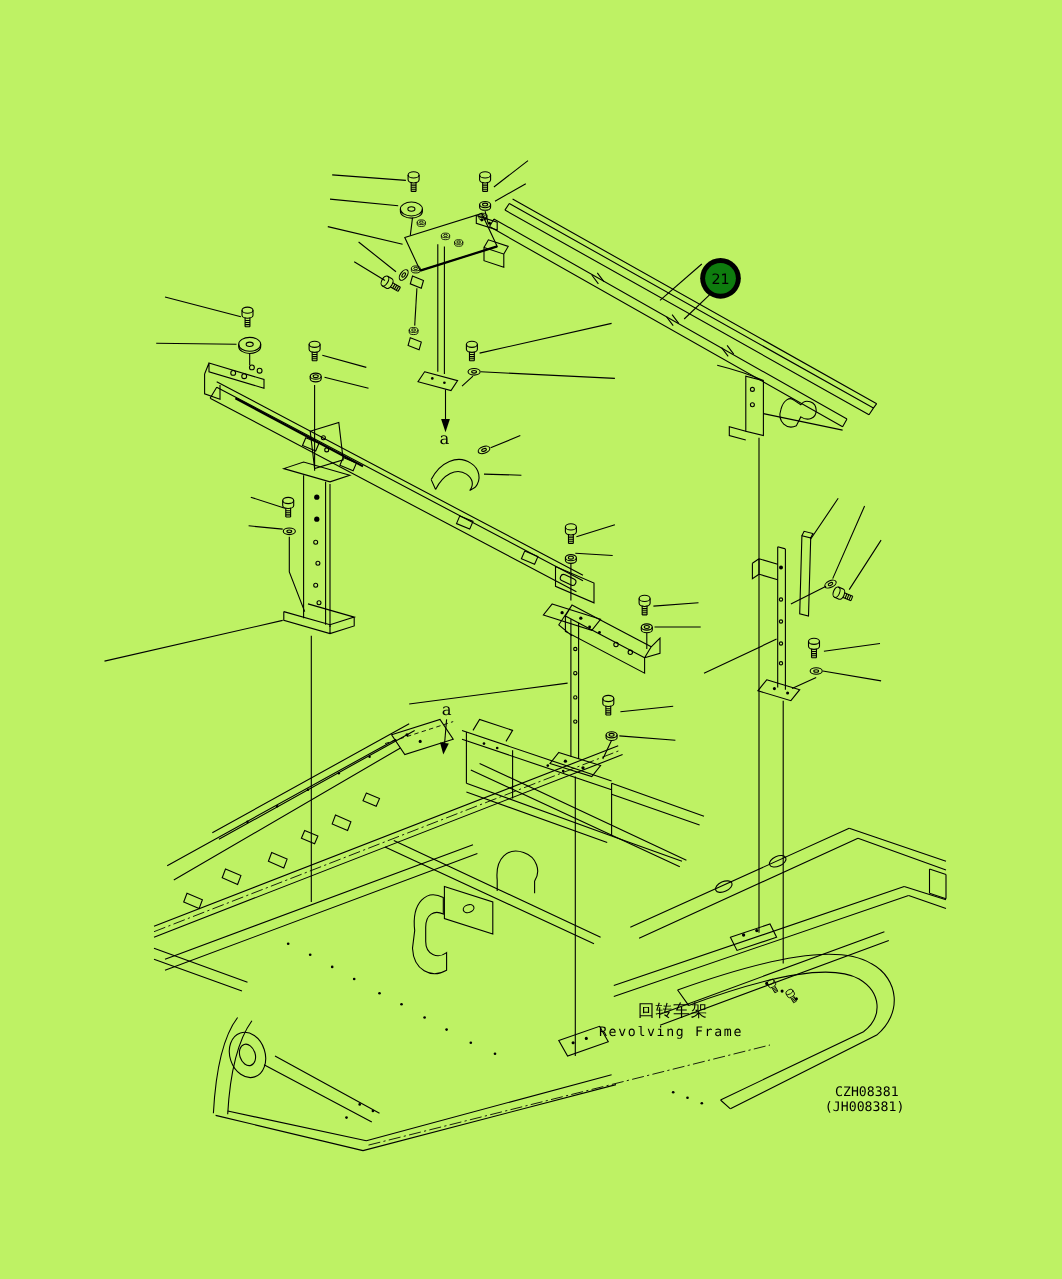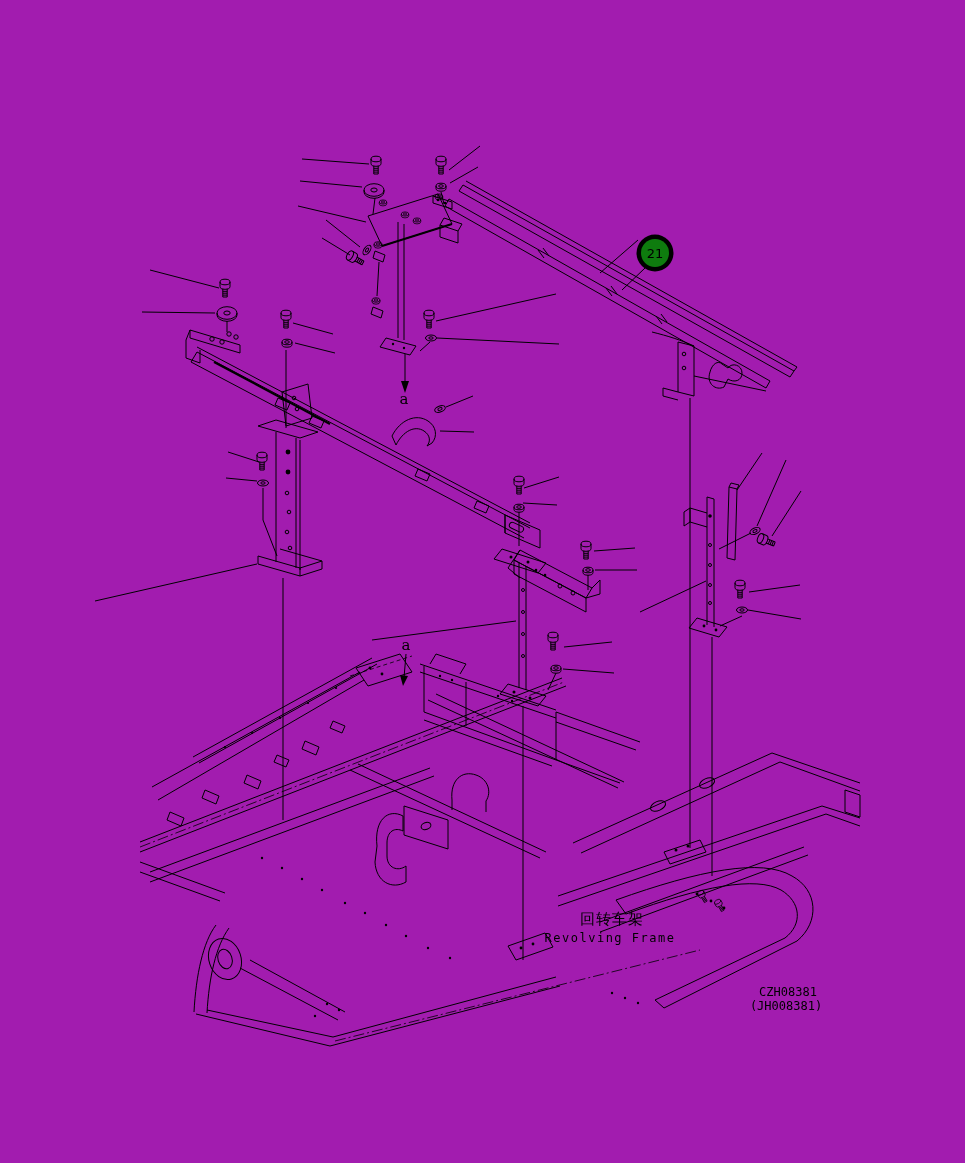--- a/index.html
+++ b/index.html
@@ -1,16 +1,16 @@
 <!DOCTYPE html>
 <html><head>
 <meta charset="utf-8">
 <style>
   html,body{margin:0;padding:0;background:#ffffff;}
-  .page{position:relative;width:965px;height:1163px;background:#a21caf;overflow:hidden;
+  .page{position:relative;width:965px;height:1163px;background:#bef264;overflow:hidden;
         font-family:"DejaVu Sans", sans-serif;}
   svg{position:absolute;left:0;top:0;}
   .ln{stroke:#000;stroke-width:1;fill:none;}
   .thick{stroke:#000;stroke-width:2;fill:none;}
   .dot{fill:#000;stroke:none;}
   .dd{stroke:#000;stroke-width:0.8;fill:none;stroke-dasharray:11 3 2 3;}
   .dash{stroke:#000;stroke-width:0.8;fill:none;stroke-dasharray:4 3;}
   text{fill:#000;}
   .code{font-family:"DejaVu Sans Mono", monospace;font-size:12px;}
   .cjk{font-family:"DejaVu Sans", sans-serif;font-size:15px;letter-spacing:1px;}

